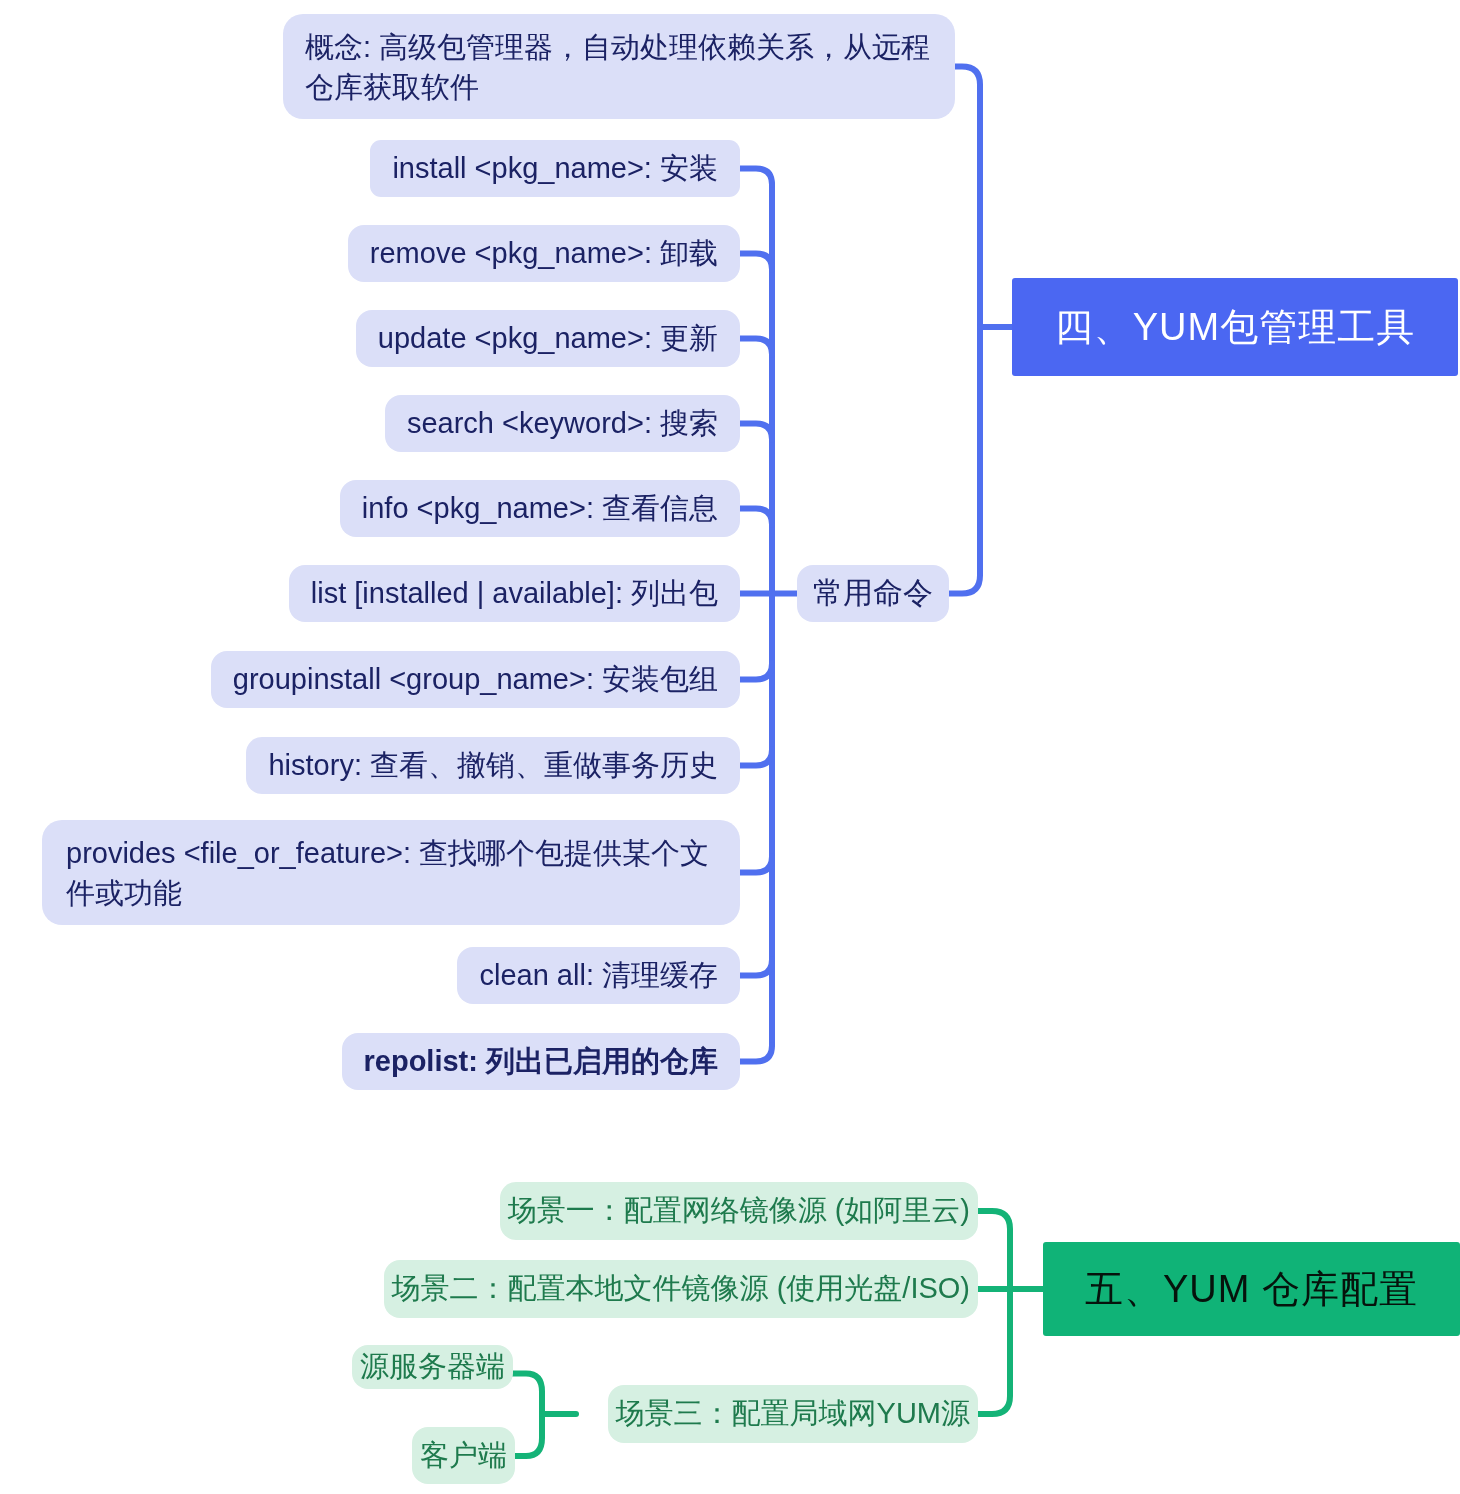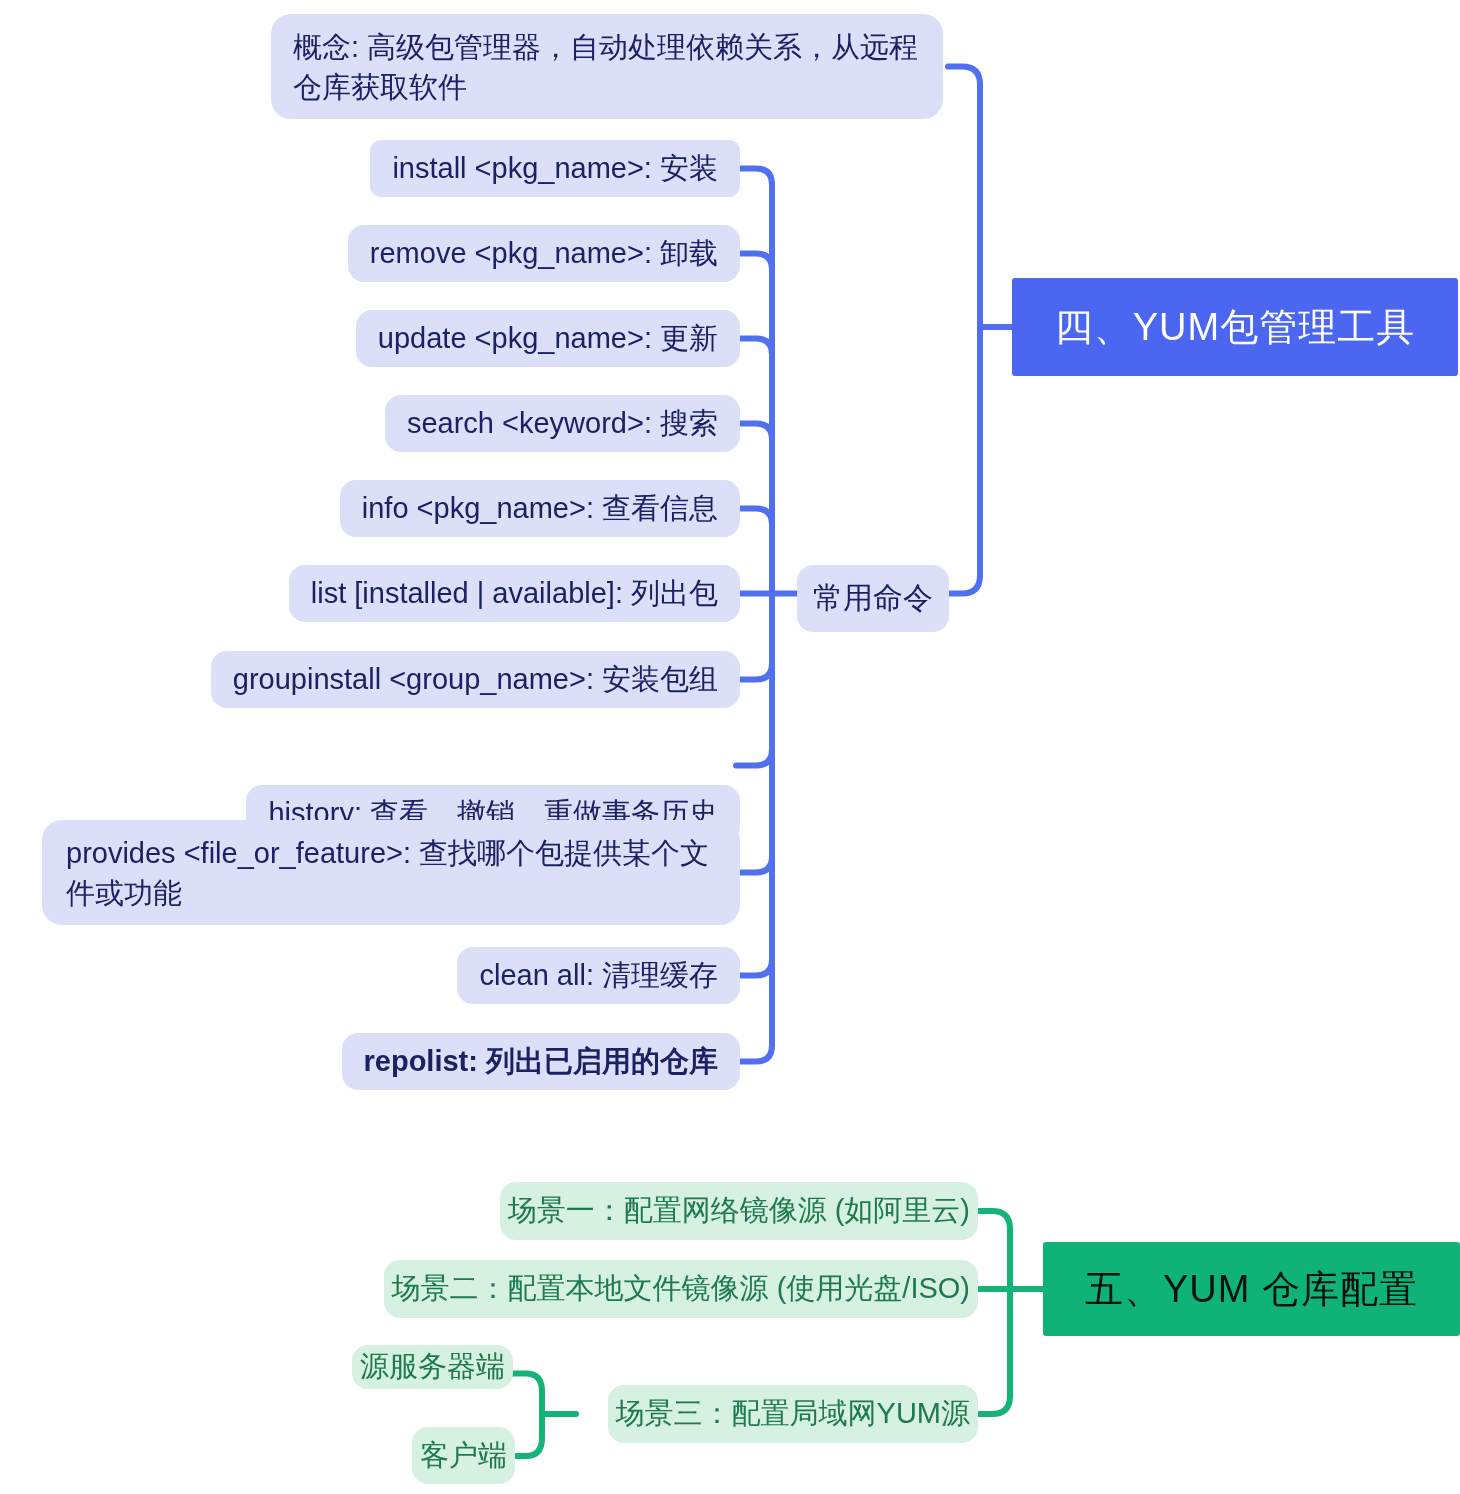--- a/index.html
+++ b/index.html
@@ -35,34 +35,34 @@
     right:720px;
   }
   .multi{
     white-space:normal;
     border-radius:20px;
     height:105px;
     line-height:40px;
     justify-content:flex-start;
     text-align:left;
   }
-  .n-concept{left:271px;top:14px;width:672px;background:var(--lavender-fill,#dbdff8);color:var(--navy-text,#1b2264);font-size:29px;padding:0 22px;}
+  .n-concept{left:283px;top:14px;width:672px;background:var(--lavender-fill,#dbdff8);color:var(--navy-text,#1b2264);font-size:29px;padding:0 22px;}
   .n-install{top:140px;border-radius:11px;}
   .n-remove{top:225px;}
   .n-update{top:310px;}
   .n-search{top:395px;}
   .n-info{top:480px;}
   .n-list{top:565px;}
   .n-group{top:651px;}
-  .n-history{top:737px;margin-top:48px;}
+  .n-history{top:737px;}
   .n-provides{left:42px;top:820px;width:698px;background:var(--lavender-fill,#dbdff8);color:var(--navy-text,#1b2264);font-size:29px;padding:0 24px;right:auto;}
   .n-clean{top:947px;}
   .n-repolist{top:1033px;font-weight:bold;}
   .n-common{
-    left:797px;top:565px;height:67px;
+    left:797px;top:565px;height:57px;
     background:var(--lavender-fill,#dbdff8);
     color:var(--navy-text,#1b2264);
     border-radius:16px;font-size:30px;padding:0 16px;
   }
   .root{
     height:98px;border-radius:3px;
     font-size:38px;font-weight:500;letter-spacing:1px;
     padding:4px 34px;
   }
   .n-root-blue{

